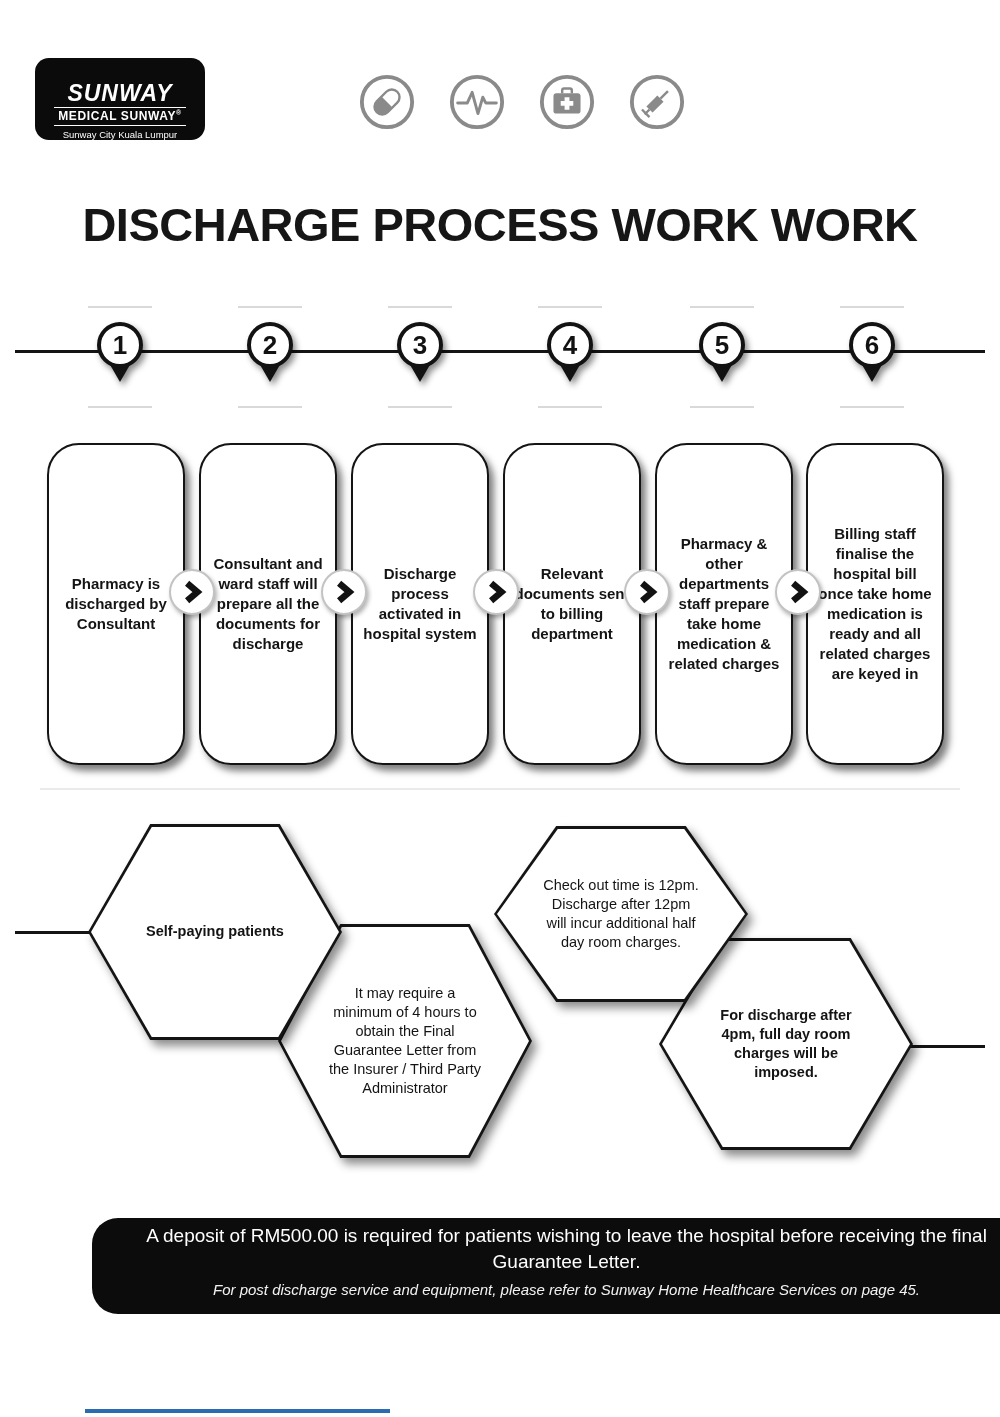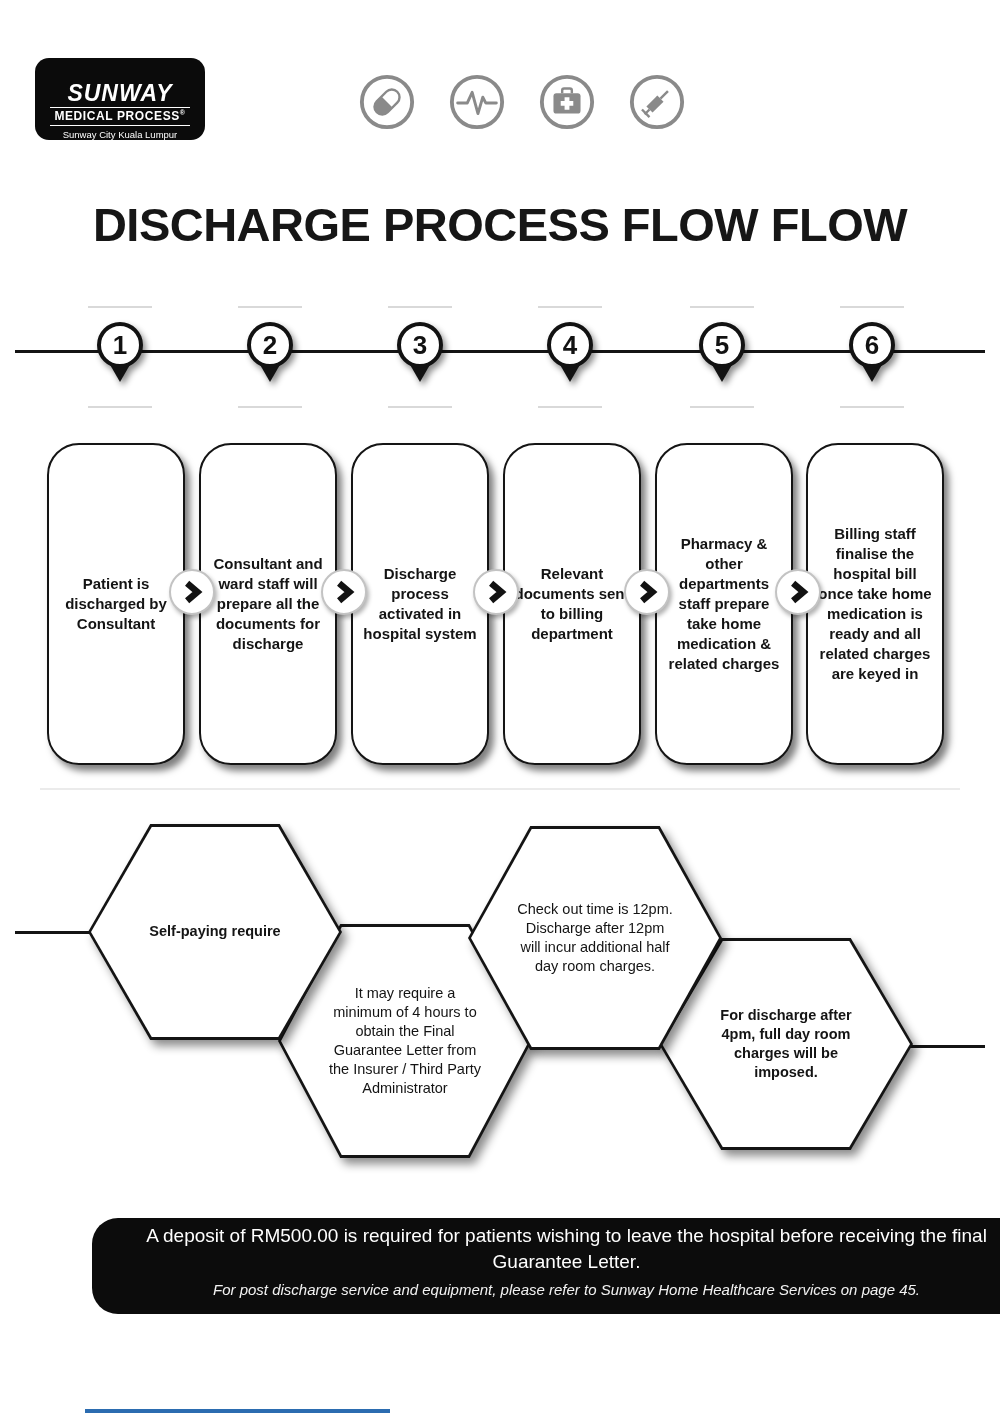--- a/index.html
+++ b/index.html
@@ -94,21 +94,21 @@
 
   .footer-accent { position:absolute; left:85px; top:1409px; width:305px; height:4px; background:#2b6cb0; }
 </style>
 </head>
 <body>
 
 <div class="page">
 
   <div class="logo">
     <div class="logo-brand">SUNWAY</div>
-    <div class="logo-division"><span>MEDICAL PROCESS</span><sup>®</sup></div>
+    <div class="logo-division"><span>MEDICAL SUNWAY</span><sup>®</sup></div>
     <div class="logo-tagline">Sunway City Kuala Lumpur</div>
   </div>
 
   <div class="header-icons">
     <span class="hicon">
       <svg viewBox="0 0 60 60" width="58" height="58">
         <circle cx="30" cy="30" r="26" fill="none" stroke="#8a8a8a" stroke-width="4"></circle>
         <g transform="rotate(-45 30 30)">
           <rect x="15" y="22" width="30" height="16" rx="8" fill="none" stroke="#8a8a8a" stroke-width="2.5"></rect>
           <path d="M30 22 L23 22 A8 8 0 0 0 15 30 A8 8 0 0 0 23 38 L30 38 Z" fill="#8a8a8a"></path>
@@ -135,21 +135,21 @@
         <g transform="rotate(-45 30 30)" stroke="#8a8a8a" stroke-width="2.5">
           <rect x="19" y="25.5" width="16" height="9" fill="#8a8a8a" stroke="none"></rect>
           <line x1="35" y1="30" x2="46" y2="30"></line>
           <line x1="12" y1="30" x2="19" y2="30"></line>
           <line x1="13.5" y1="24.5" x2="13.5" y2="35.5"></line>
         </g>
       </svg>
     </span>
   </div>
 
-  <h1 class="page-title">DISCHARGE PROCESS FLOW FLOW</h1>
+  <h1 class="page-title">DISCHARGE PROCESS WORK WORK</h1>
 
   <div class="timeline-line"></div>
 
   <div class="tick" style="left:88px;top:306px"></div>
   <div class="tick" style="left:238px;top:306px"></div>
   <div class="tick" style="left:388px;top:306px"></div>
   <div class="tick" style="left:538px;top:306px"></div>
   <div class="tick" style="left:690px;top:306px"></div>
   <div class="tick" style="left:840px;top:306px"></div>
   <div class="tick" style="left:88px;top:406px"></div>
@@ -178,21 +178,21 @@
   <div class="pin" style="left:697px">
     <div class="pin-circle">5</div>
       <div class="pin-tail"></div>
   </div>
   <div class="pin" style="left:847px">
     <div class="pin-circle">6</div>
       <div class="pin-tail"></div>
   </div>
 
   <div class="card" style="left:47px">
-      <span>Patient is discharged by Consultant</span>
+      <span>Pharmacy is discharged by Consultant</span>
     </div>
   <div class="card" style="left:199px">
       <span>Consultant and ward staff will prepare all the documents for discharge</span>
     </div>
   <div class="card" style="left:351px">
       <span>Discharge process activated in hospital system</span>
     </div>
   <div class="card" style="left:503px">
       <span>Relevant documents sent to billing department</span>
     </div>
@@ -230,34 +230,34 @@
   </div>
 
   <div class="cards-baseline"></div>
 
   <div class="hex-line" style="left:15px;top:931px;width:80px"></div>
   <div class="hex-line" style="left:900px;top:1045px;width:85px"></div>
 
   <div class="hex-wrap" style="left:88px;top:824px;width:254px;height:216px;z-index:4">
     <div class="hex-outer">
       <div class="hex-inner">
-        <span class="hex-title">Self-paying require</span>
+        <span class="hex-title">Self-paying patients</span>
       </div>
     </div>
   </div>
 
   <div class="hex-wrap" style="left:278px;top:924px;width:254px;height:234px;z-index:3">
     <div class="hex-outer">
       <div class="hex-inner">
         <span class="hex-body">It may require a minimum of 4 hours to obtain the Final Guarantee Letter from the Insurer / Third Party Administrator</span>
       </div>
     </div>
   </div>
 
-  <div class="hex-wrap" style="left:468px;top:826px;width:254px;height:224px;z-index:4">
+  <div class="hex-wrap" style="left:494px;top:826px;width:254px;height:176px;z-index:4">
     <div class="hex-outer">
       <div class="hex-inner">
         <span class="hex-body">Check out time is 12pm. Discharge after 12pm will incur additional half day room charges.</span>
       </div>
     </div>
   </div>
 
   <div class="hex-wrap" style="left:659px;top:938px;width:254px;height:212px;z-index:3">
     <div class="hex-outer">
       <div class="hex-inner">

